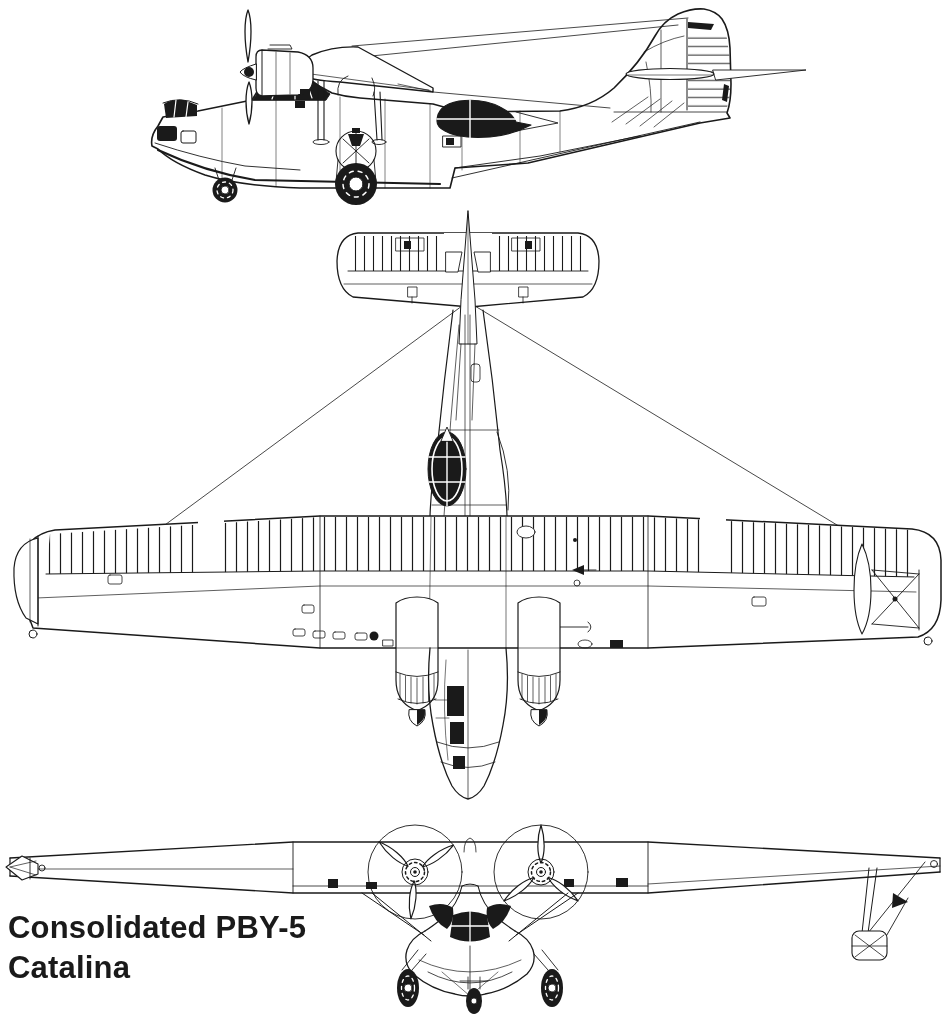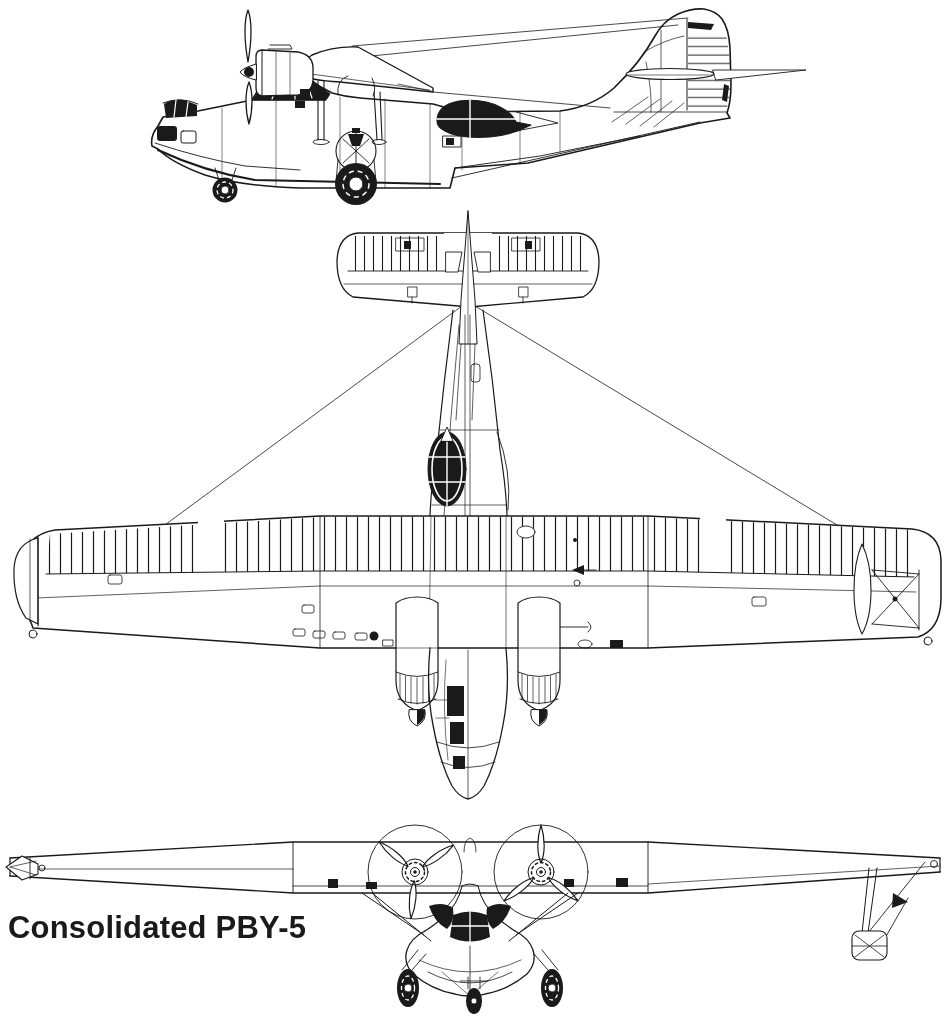--- a/index.html
+++ b/index.html
@@ -342,13 +342,14 @@
       <circle fill="var(--paper)" stroke-width="0.9" cx="552" cy="988" r="4"></circle>
       <path stroke-width="0.8" d="M468 989 L468 977 M480 989 L480 977 M460 981 L488 981"></path>
       <ellipse fill="currentColor" stroke="none" cx="474" cy="1001" rx="8" ry="13"></ellipse>
       <circle fill="var(--paper)" stroke-width="0.8" cx="474" cy="1001" r="3"></circle>
     </g>
   </g>
 </svg>
 
 <div class="title">
   <div>Consolidated PBY-5</div>
+  <div>Catalina</div>
 </div>
 
 </body></html>

